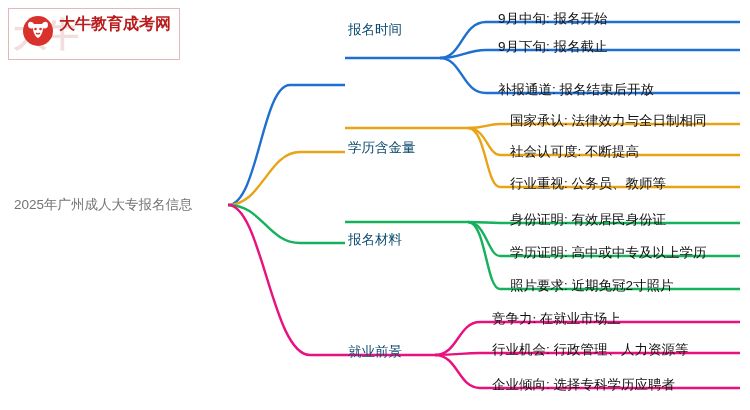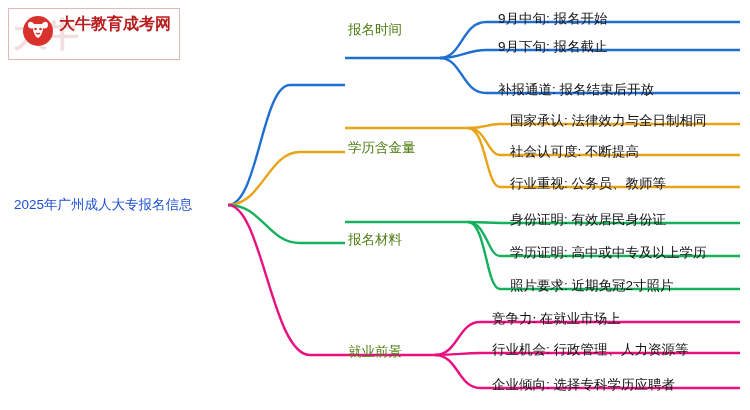--- a/index.html
+++ b/index.html
@@ -82,25 +82,25 @@
   }
   .node {
     position: absolute;
     white-space: nowrap;
     font-size: 13.5px;
     color: #1a1a1a;
     line-height: 16px;
   }
   .root {
     font-size: 13.5px;
-    color: #1d4ed8;
+    color: #737373;
   }
   .branch {
     font-size: 13.5px;
-    color: #4d7c0f;
+    color: #0c4a6e;
   }
   .leaf {
     font-size: 13.5px;
     color: #111111;
   }
 </style>
 </head>
 <body>
 
 <div id="logo">

